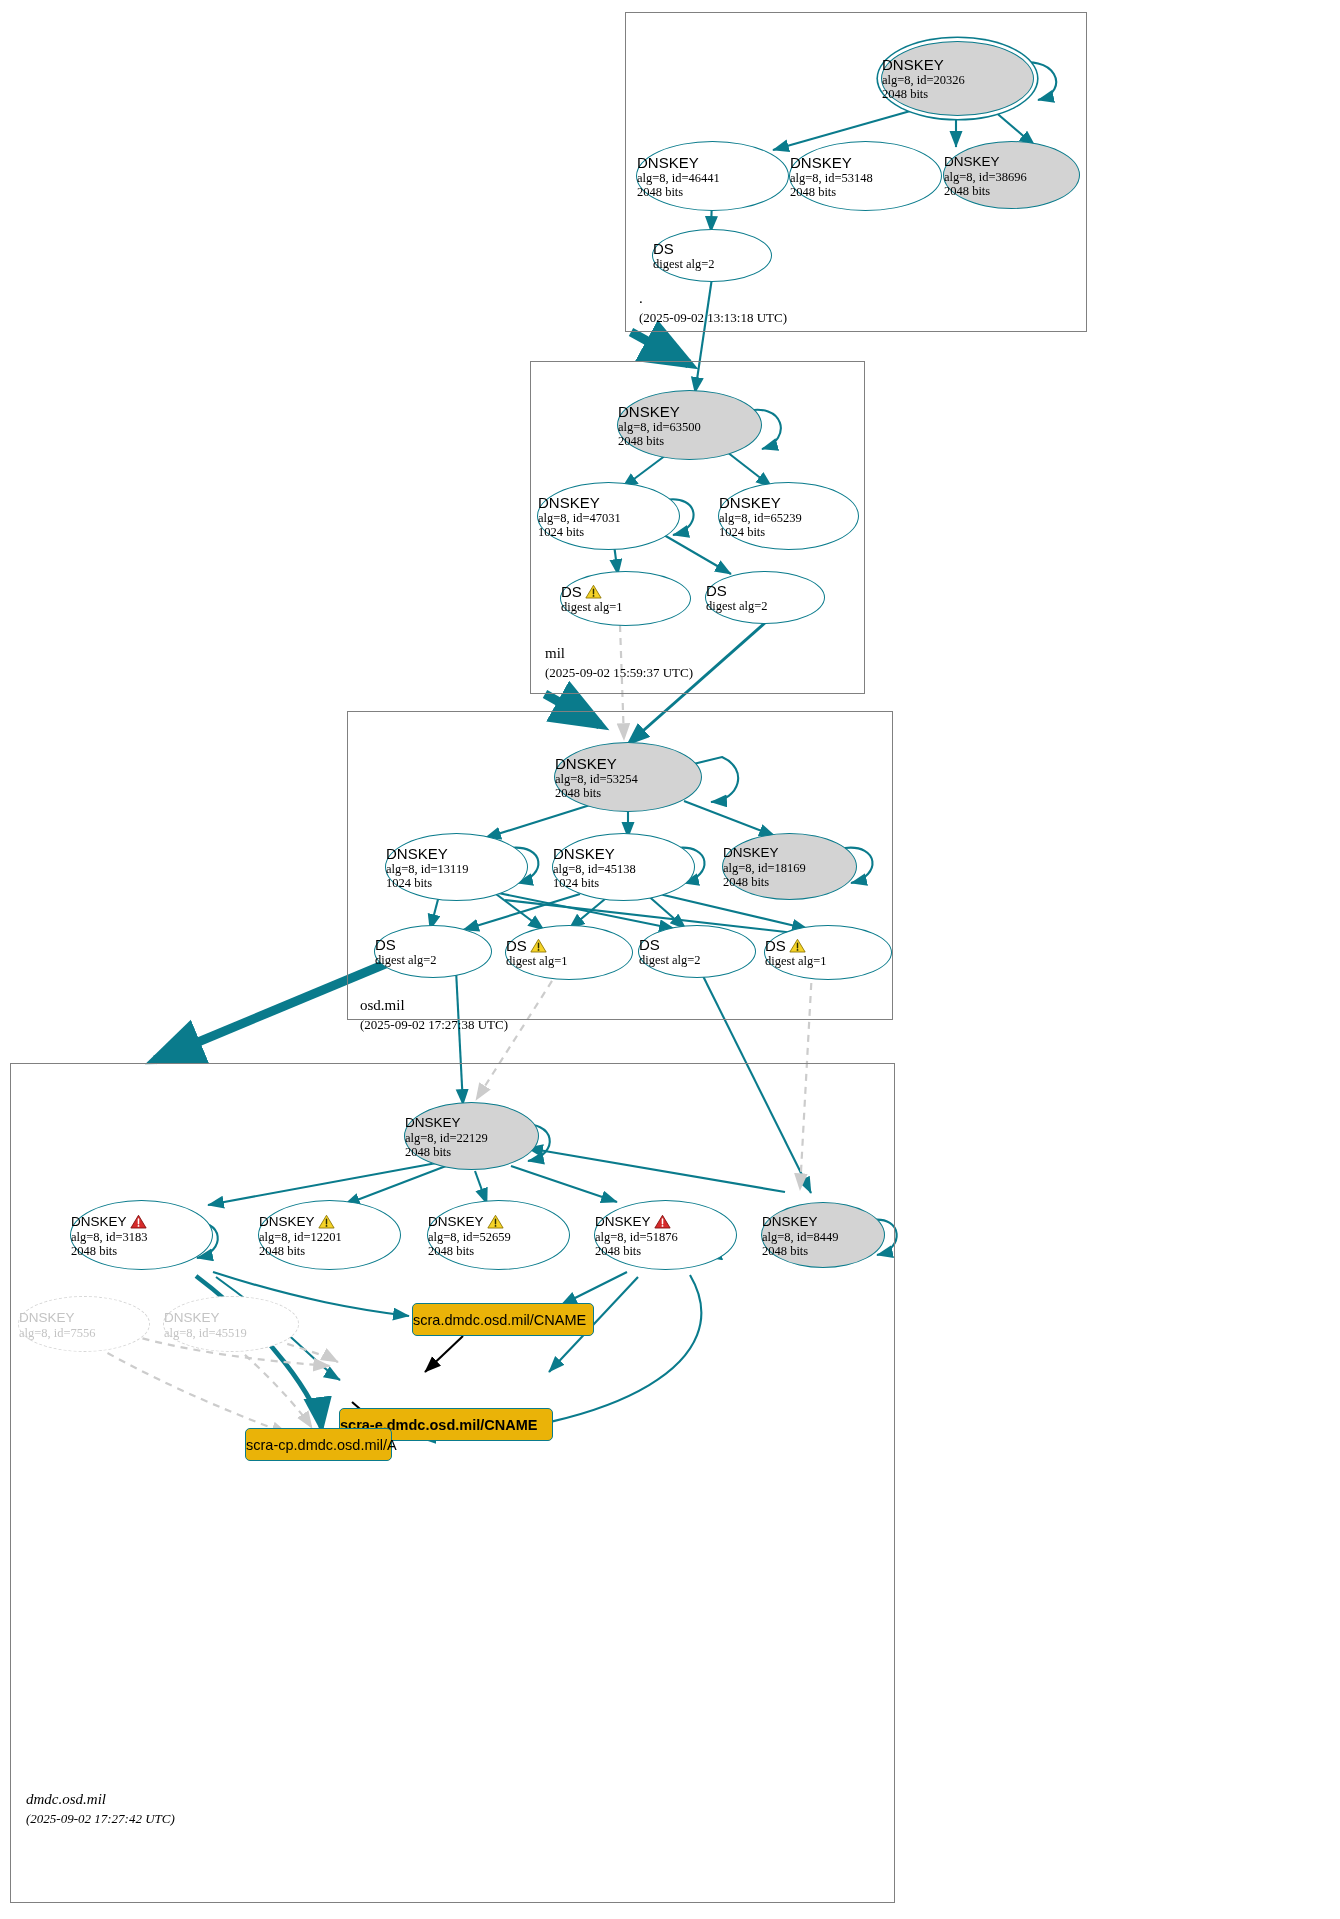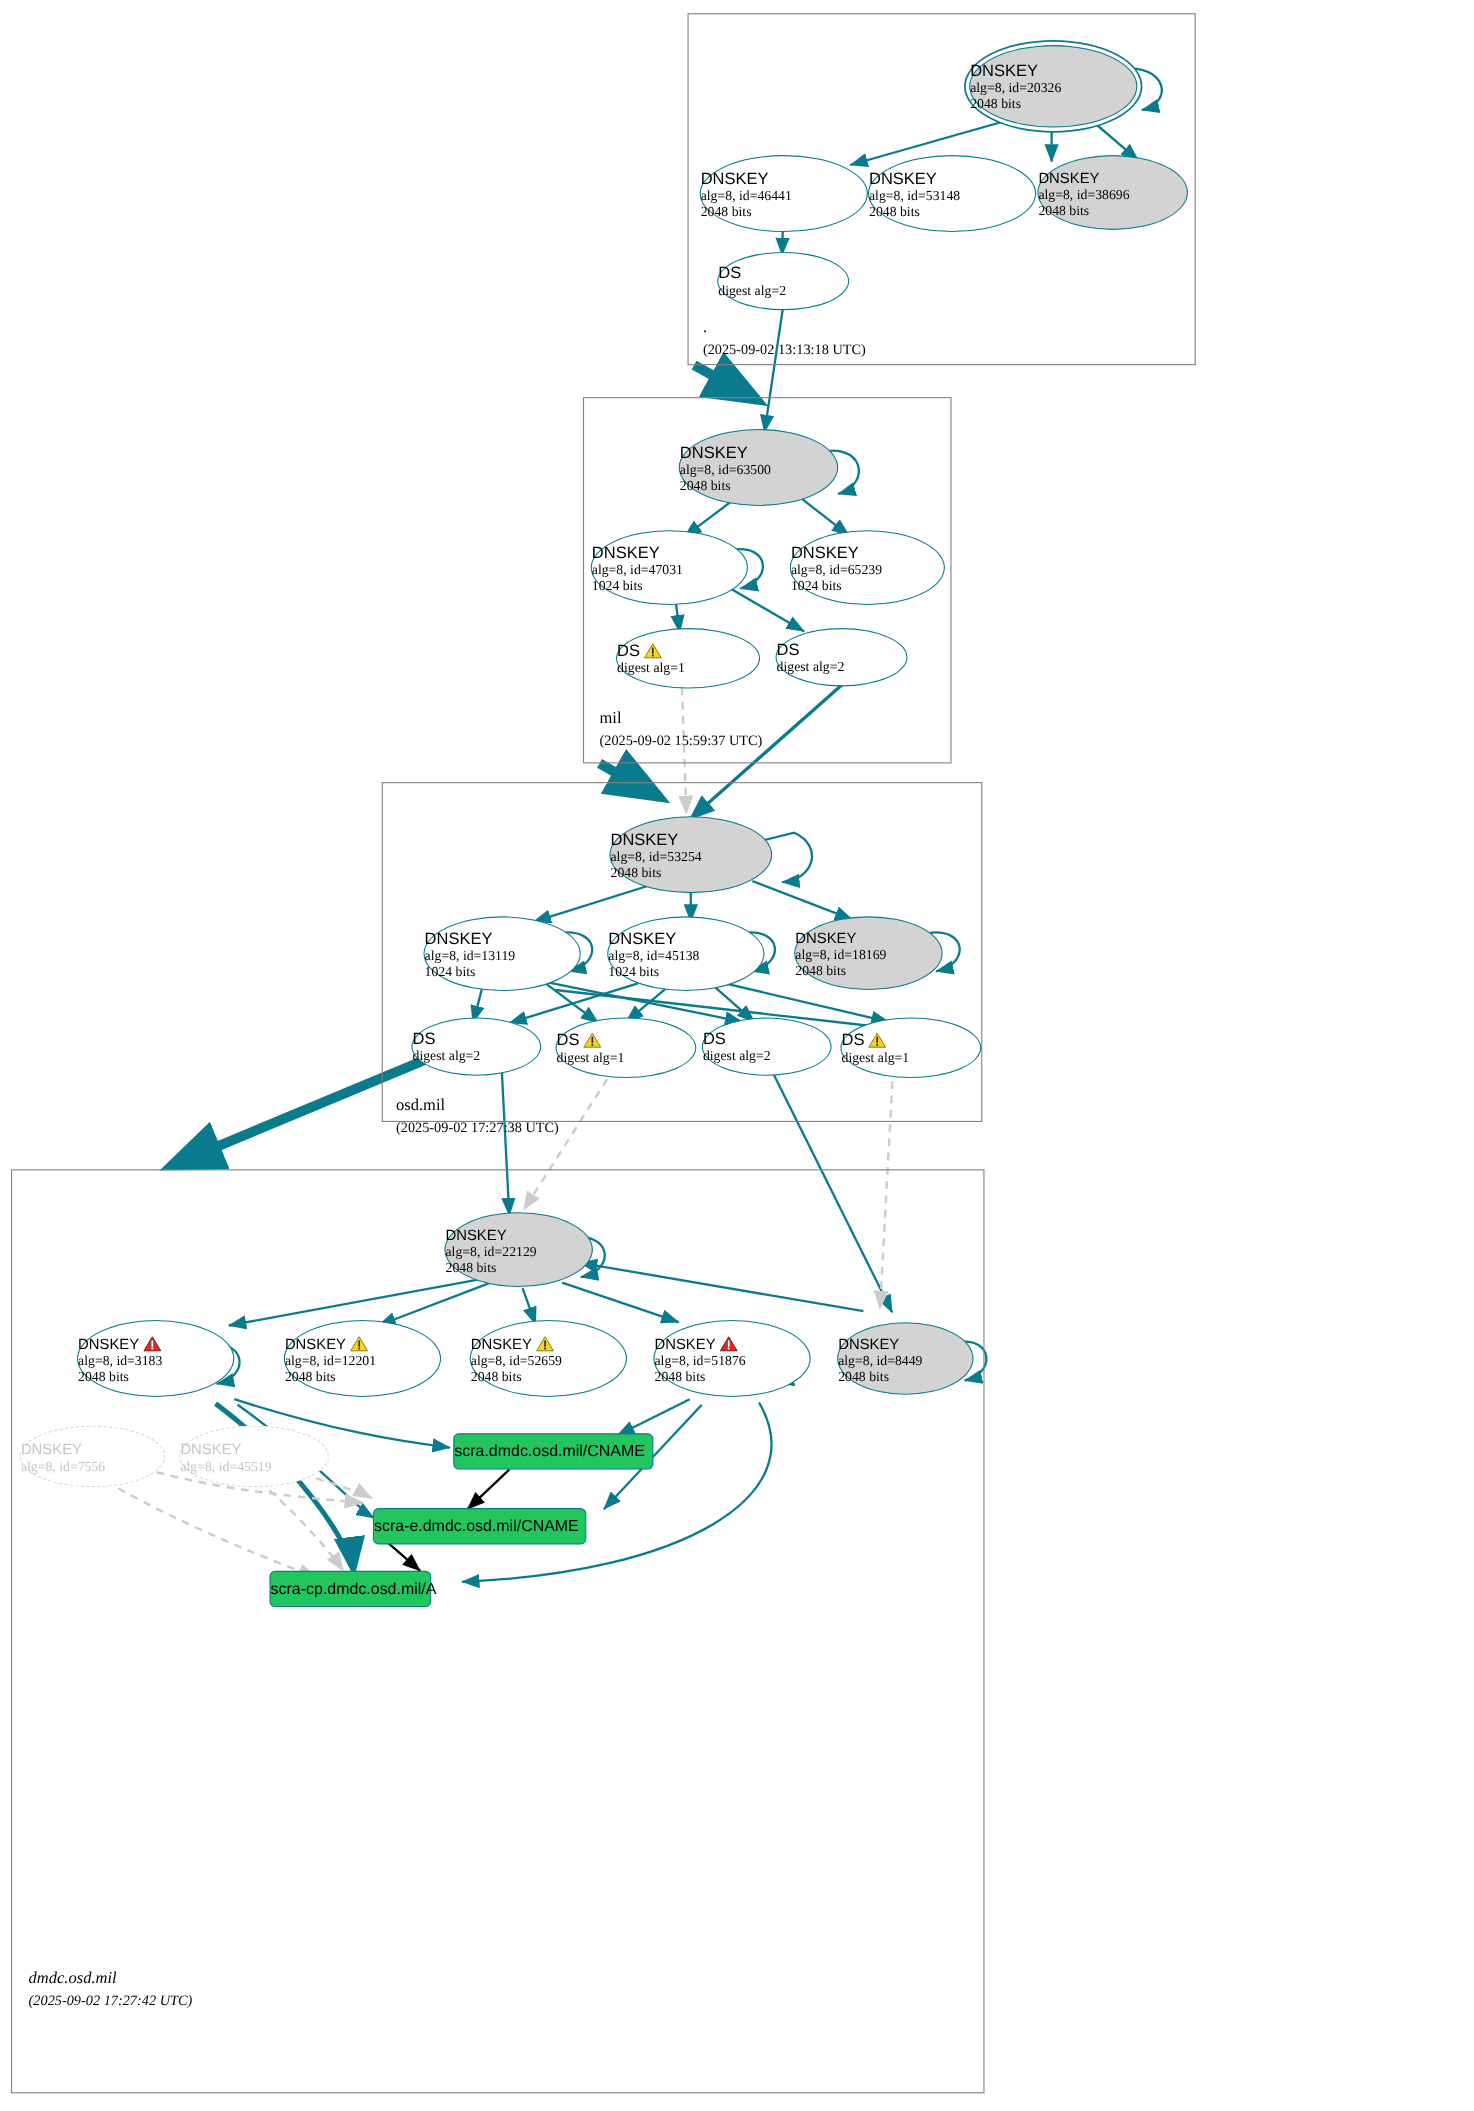--- a/index.html
+++ b/index.html
@@ -10,21 +10,21 @@
   .zonebox{position:absolute;border:1px solid #808080;background:transparent;box-sizing:border-box;}
   .zonelabel{position:absolute;font-family:"Liberation Serif",serif;color:#000;white-space:nowrap;}
   .zonelabel .zname{font-size:15px;display:block;line-height:16px;}
   .zonelabel .ztime{font-size:13px;display:block;line-height:16px;margin-top:4px;}
   .node{position:absolute;box-sizing:border-box;display:flex;flex-direction:column;
         align-items:flex-start;justify-content:center;text-align:center;color:#000;}
   .ell{border-radius:50%;border:1.6px solid #0a7b8c;background:#ffffff;}
   .ell.gray{background:#d3d3d3;}
   .ell.sep{box-shadow:0 0 0 3px #ffffff,0 0 0 4.6px #0a7b8c;}
   .ell.dashed{border:1.6px dashed #d6d6d6;background:#fff;}
-  .rect{border:1.6px solid #0a7b8c;background:#22c55e;border-radius:5px;}
+  .rect{border:1.6px solid #0a7b8c;background:#eab308;border-radius:5px;}
   .t1{font-family:"Liberation Sans",sans-serif;font-size:15px;line-height:17px;white-space:nowrap;}
   .t2{font-family:"Liberation Serif",serif;font-size:12.5px;line-height:14px;white-space:nowrap;}
   .t1.sm{font-size:13.5px;}
   .dim .t1,.dim .t2{color:#c4c4c4;}
   .ttl{display:flex;align-items:center;gap:3px;justify-content:center;}
   .badge{width:17px;height:15px;display:inline-block;vertical-align:middle;}
   .rrtxt{font-family:"Liberation Sans",sans-serif;font-size:14.5px;color:#000;white-space:nowrap;}
 </style>
 </head>
 <body>
@@ -418,21 +418,21 @@
     <div class="ttl">
         <span class="t1 sm">DNSKEY</span>
       </div>
     <span class="t2">alg=8, id=45519</span>
   </div>
 
   <div class="node rect" style="left:412px;top:1303px;width:182px;height:33px;">
     <span class="rrtxt">scra.dmdc.osd.mil/CNAME</span>
   </div>
 
-  <div class="node rect" style="left:339px;top:1371px;width:194px;height:33px;">
+  <div class="node rect" style="left:339px;top:1408px;width:214px;height:33px;font-weight:bold;">
     <span class="rrtxt">scra-e.dmdc.osd.mil/CNAME</span>
   </div>
 
   <div class="node rect" style="left:245px;top:1428px;width:147px;height:33px;">
     <span class="rrtxt">scra-cp.dmdc.osd.mil/A</span>
   </div>
 
 </div>
 
 </body></html>

